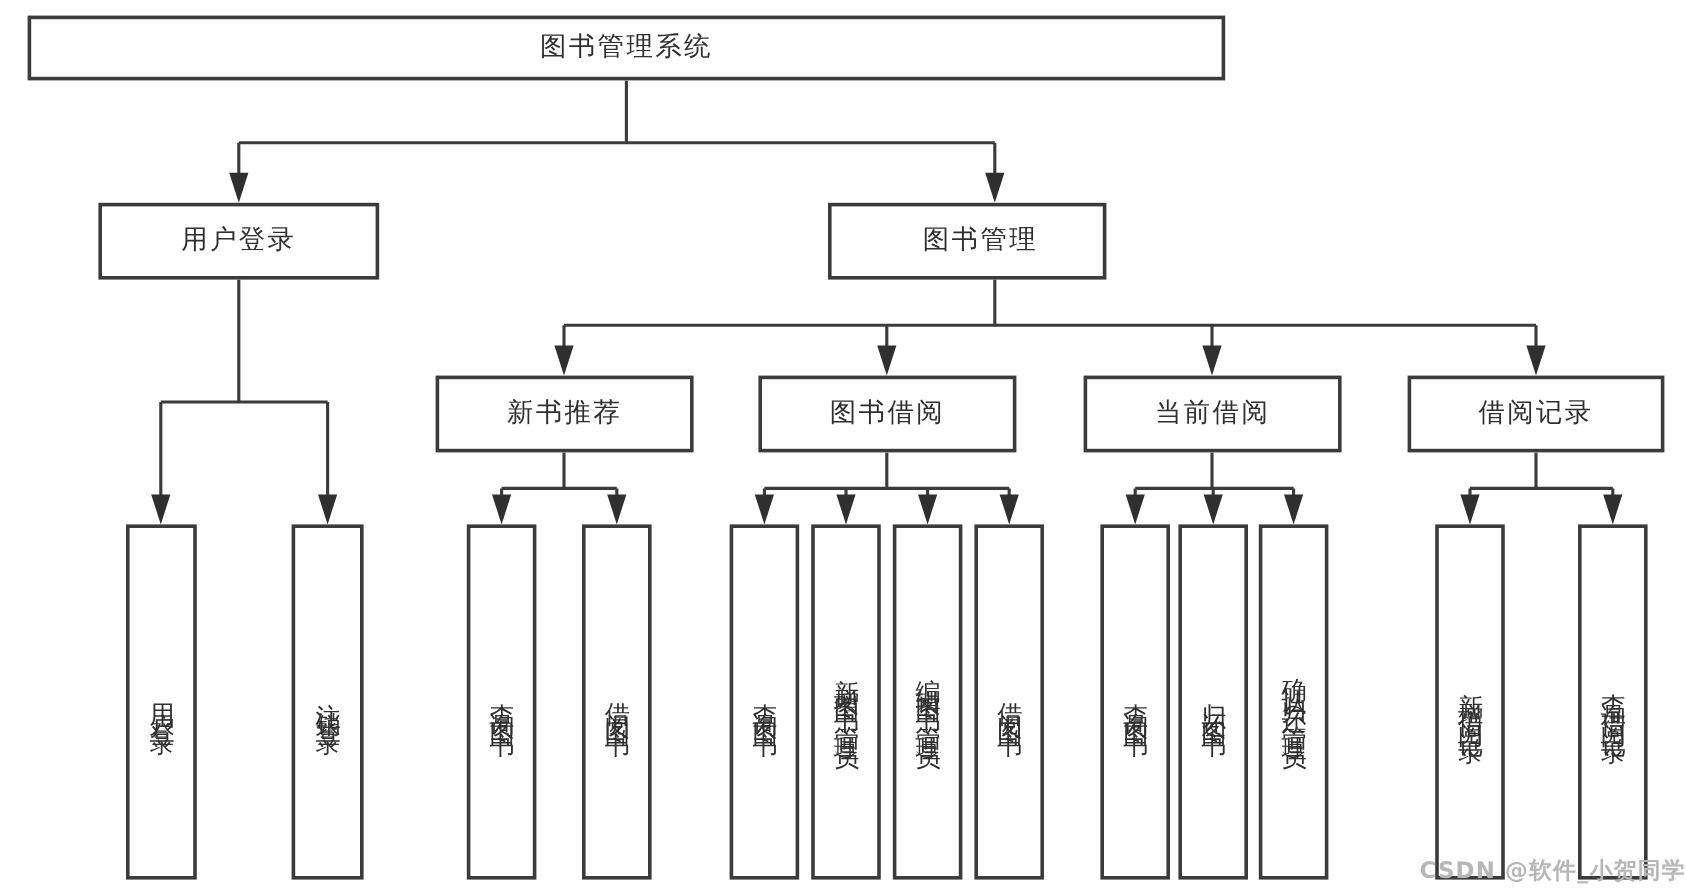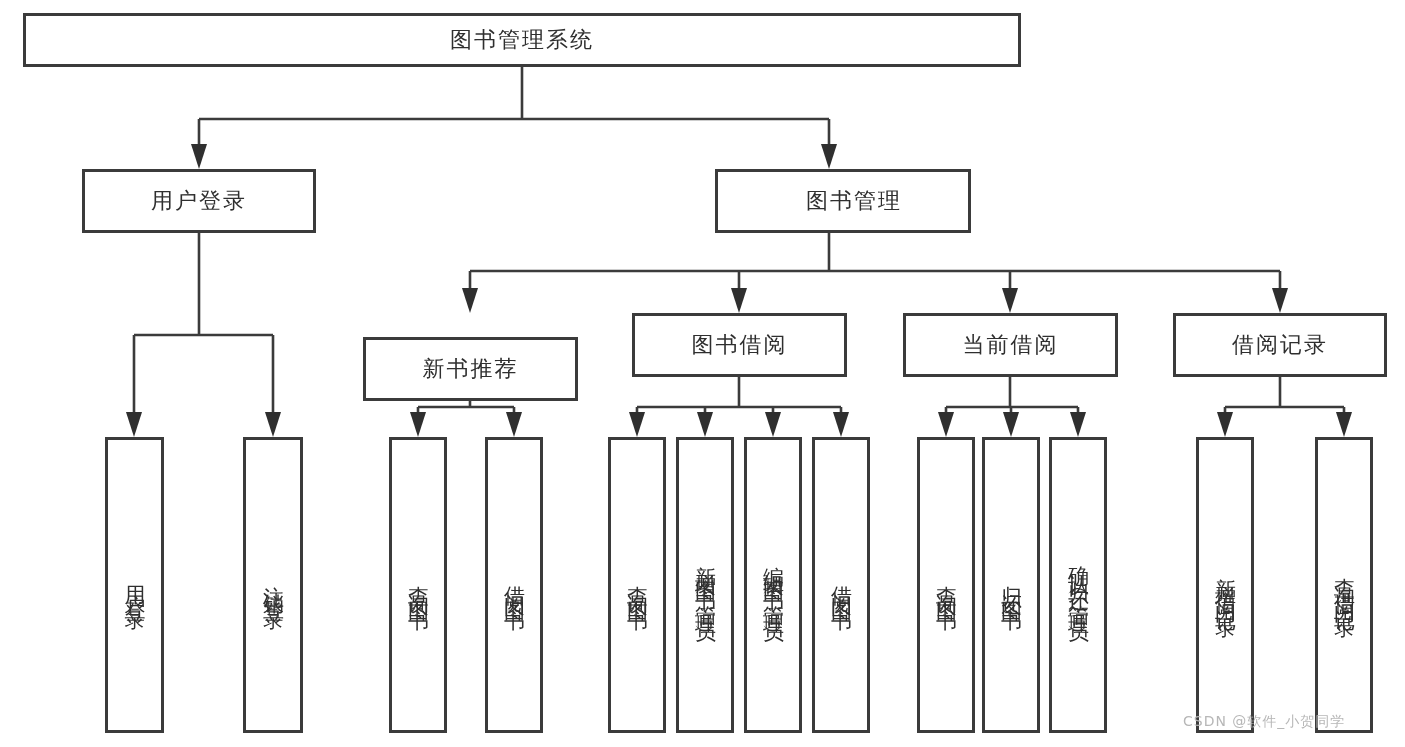--- a/index.html
+++ b/index.html
@@ -38,25 +38,26 @@
     writing-mode: vertical-rl;
     text-orientation: mixed;
     font-size: 21px;
     letter-spacing: 8px;
     line-height: 1;
   }
   .watermark {
     position: absolute;
     left: 1183px;
     top: 713px;
-    font-size: 14px;
+    font-size: 19px;
     color: #b7b7b7;
     letter-spacing: 1px;
     z-index: 5;
     white-space: nowrap;
+    font-weight: bold;
   }
 </style>
 </head>
 <body>
 
 <div id="canvas">
 
   <svg id="connectors" viewBox="0 0 1405 747" xmlns="http://www.w3.org/2000/svg">
     <g stroke="#3b3b3b" stroke-width="2.6" fill="none">
 
@@ -96,23 +97,23 @@
       <polygon points="1003,412 1019,412 1011,437"></polygon>
       <polygon points="1070,412 1086,412 1078,437"></polygon>
       <polygon points="1217,412 1233,412 1225,437"></polygon>
       <polygon points="1336,412 1352,412 1344,437"></polygon>
     </g>
   </svg>
 
   <div class="node h" style="left:23px; top:13px; width:998px; height:54px;">图书管理系统</div>
 
   <div class="node h" style="left:82px; top:169px; width:234px; height:64px;">用户登录</div>
-  <div class="node h" style="left:715px; top:169px; width:256px; height:64px;padding-left:22px;">图书管理</div>
+  <div class="node h" style="left:690px; top:169px; width:232px; height:64px;padding-left:22px;">图书管理</div>
 
-  <div class="node h" style="left:363px; top:313px; width:215px; height:64px;margin-top:24px;">新书推荐</div>
+  <div class="node h" style="left:363px; top:313px; width:215px; height:64px;">新书推荐</div>
   <div class="node h" style="left:903px; top:313px; width:215px; height:64px;">当前借阅</div>
   <div class="node h" style="left:632px; top:313px; width:215px; height:64px;">图书借阅</div>
   <div class="node h" style="left:1173px; top:313px; width:214px; height:64px;">借阅记录</div>
 
   <div class="node v" style="left:105px; top:437px; width:59px; height:296px;">用户登录</div>
   <div class="node v" style="left:243px; top:437px; width:60px; height:296px;">注销登录</div>
 
   <div class="node v" style="left:389px; top:437px; width:58px; height:296px;">查询图书</div>
   <div class="node v" style="left:485px; top:437px; width:58px; height:296px;">借阅图书</div>
 

